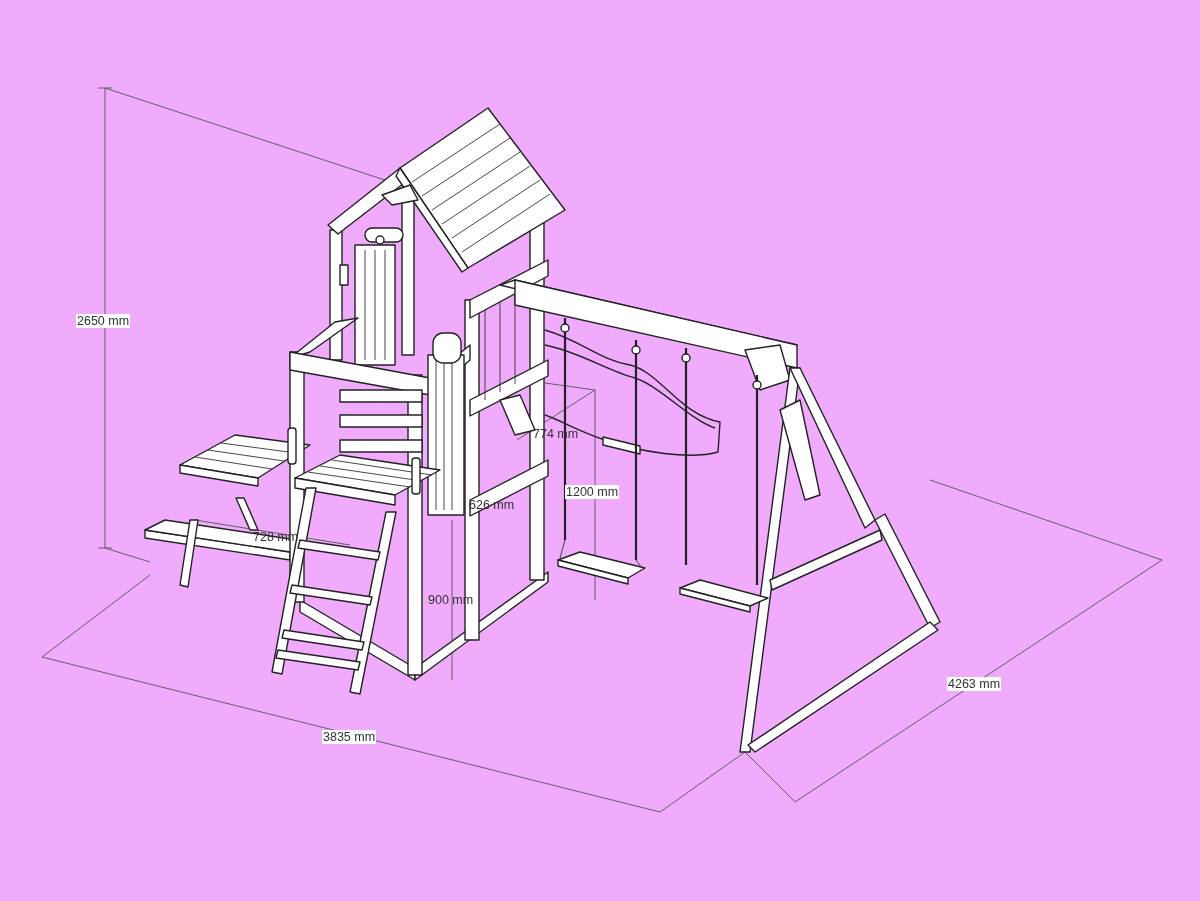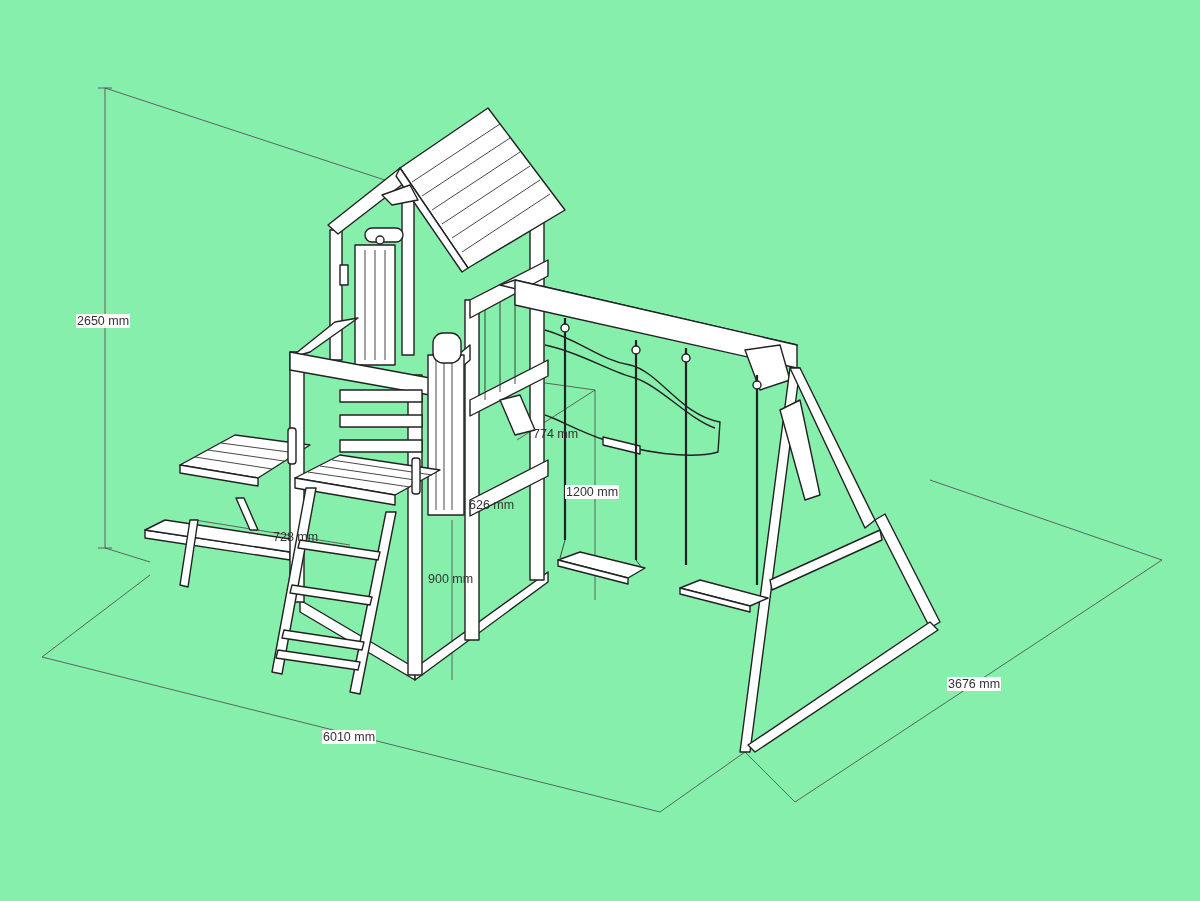--- a/index.html
+++ b/index.html
@@ -1,16 +1,16 @@
 <!DOCTYPE html>
 <html><head>
 <meta charset="utf-8">
 <style>
   html, body { margin:0; padding:0; background:#ffffff; }
-  #stage { position:relative; width:1200px; height:901px; overflow:hidden; background:#86efac; font-family:"Liberation Sans", sans-serif; }
+  #stage { position:relative; width:1200px; height:901px; overflow:hidden; background:#f0abfc; font-family:"Liberation Sans", sans-serif; }
   svg { position:absolute; left:0; top:0; }
   .dim { stroke:#555; stroke-width:0.9; fill:none; }
   .ln { stroke:#222; stroke-width:1.4; fill:#fff; stroke-linejoin:round; }
   .lnf { stroke:#222; stroke-width:1.4; fill:none; stroke-linejoin:round; }
   .thin { stroke:#333; stroke-width:0.9; fill:none; }
   .rope { stroke:#222; stroke-width:2.2; fill:none; }
   .lbl { position:absolute; font-size:12.5px; color:#333; background:#fff; padding:0 1px; white-space:nowrap; line-height:14px; }
   .lbl.clear { background:transparent; }
 </style>
 </head>
@@ -164,20 +164,20 @@
     <line class="rope" x1="686" y1="348" x2="686" y2="565"></line>
     <line class="rope" x1="757" y1="375" x2="757" y2="585"></line>
     <circle class="ln" cx="686" cy="358" r="4"></circle>
     <circle class="ln" cx="757" cy="385" r="4"></circle>
     <polygon class="ln" points="680,588 700,580 768,598 750,606"></polygon>
     <polygon class="ln" points="680,588 750,606 750,612 680,594"></polygon>
   </g>
 </svg>
 
 <span class="lbl" style="left:76px; top:314px;">2650 mm</span>
-<span class="lbl" style="left:322px; top:730px;">6010 mm</span>
-<span class="lbl" style="left:947px; top:677px;">3676 mm</span>
+<span class="lbl" style="left:322px; top:730px;">3835 mm</span>
+<span class="lbl" style="left:947px; top:677px;">4263 mm</span>
 <span class="lbl clear" style="left:532px; top:407px;margin-top:20px;">774 mm</span>
 <span class="lbl" style="left:565px; top:485px;text-align:center;">1200 mm</span>
 <span class="lbl clear" style="left:468px; top:498px;">626 mm</span>
-<span class="lbl clear" style="left:272px; top:530px;text-align:center;">728 mm</span>
-<span class="lbl clear" style="left:427px; top:572px;">900 mm</span>
+<span class="lbl clear" style="left:252px; top:530px;text-align:center;">728 mm</span>
+<span class="lbl clear" style="left:427px; top:593px;">900 mm</span>
 </div>
 
 </body></html>

